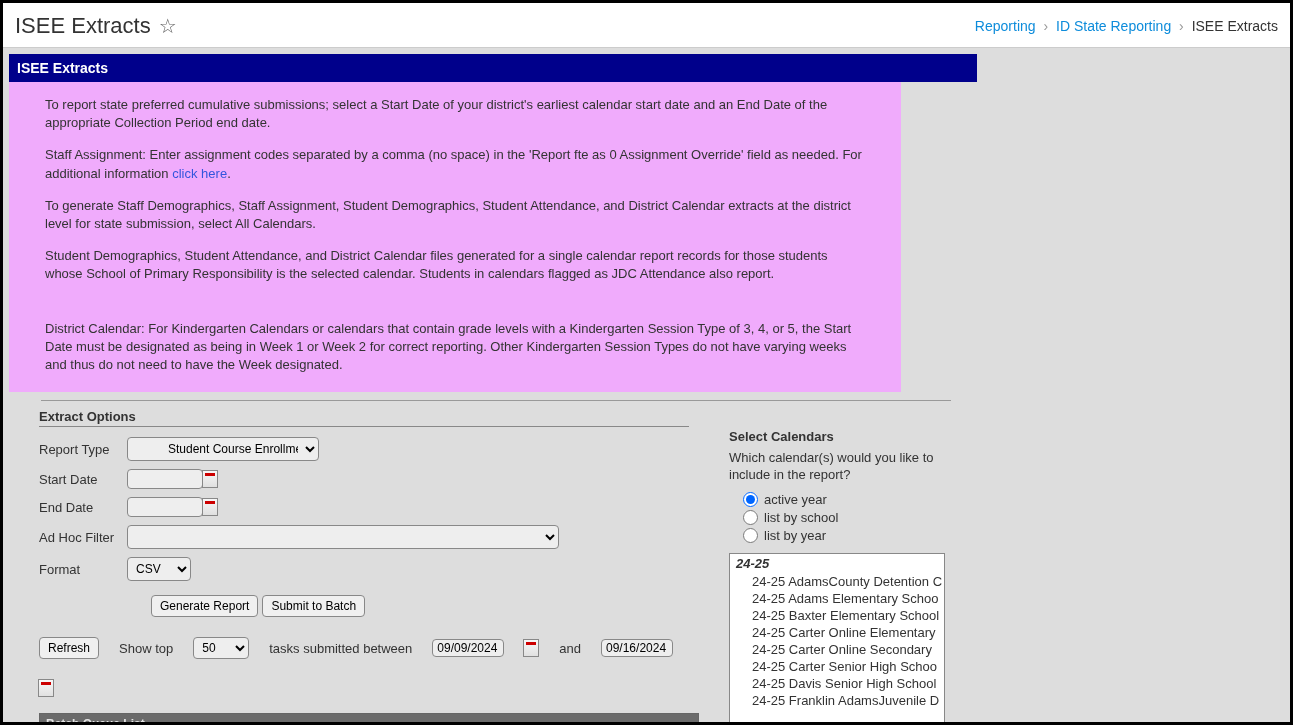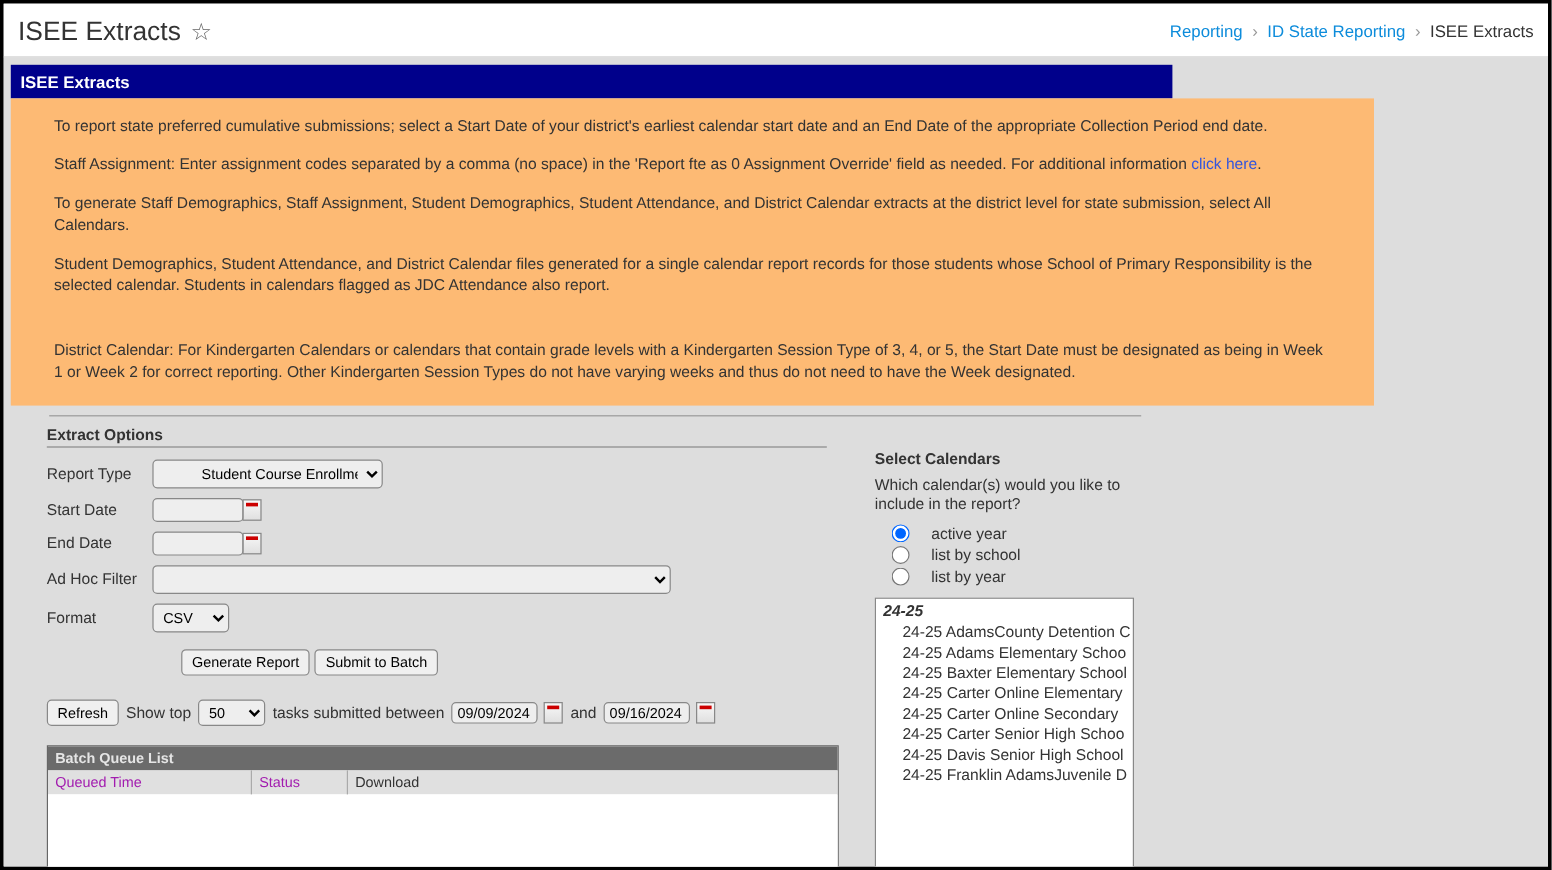--- a/index.html
+++ b/index.html
@@ -57,25 +57,25 @@
   }
   .section-header {
     background: #00008b;
     color: #fff;
     font-weight: bold;
     padding: 6px 8px;
     font-size: 14px;
     width: 968px;
   }
   .instructions {
-    background: #fdba74;
+    background: #f0abfc;
     padding: 14px 36px 18px 36px;
     font-size: 13px;
     line-height: 1.4;
-    width: 1136px;
+    width: 892px;
   }
   .instructions p { margin-bottom: 14px; }
   .instructions a { color: #3355dd; text-decoration: none; }
   .divider {
     border-top: 1px solid #999;
     margin: 8px 32px 8px 32px;
     width: 910px;
   }
   .form-area {
     display: flex;
@@ -132,21 +132,21 @@
     padding: 3px 8px;
     border: 1px solid #888;
     border-radius: 4px;
     background: #f0f0f0;
     cursor: pointer;
   }
   .btn-row { margin: 14px 0 20px 112px; display:flex; gap:4px;}
   .queue-controls {
     display: flex;
     align-items: center;
-    gap: 6px;
+    gap: 20px;
     font-size: 13px;
     margin-bottom: 16px;
     flex-wrap: wrap;
   }
   select.showtop { width: 56px; height:22px;}
   .date-box { width: 72px; background:#fff; border-radius:2px; height:18px; font-size:12px; padding:1px 3px;}
   .queue-table {
     border: 1px solid #666;
     width: 660px;
     background: #fff;
@@ -165,21 +165,21 @@
   }
   .queue-head div {
     padding: 3px 6px;
     border-right: 1px solid #aaa;
   }
   .queue-head a { color: #a21caf; text-decoration: none; }
   .qcol1{width:170px;} .qcol2{width:220px;} .qcol3{width:80px;} .qcol4{flex:1; border-right:none !important;}
   .queue-body { height: 92px; background:#fff;}
   .right-col .section-title { margin-bottom: 4px; margin-top: 20px; }
   .right-desc { font-size: 13px; margin-bottom: 8px; line-height:1.3;}
-  .radio-row { display:flex; align-items:center; gap:18px; margin: 3px 0 3px 14px; font-size:13px;}
+  .radio-row { display:flex; align-items:center; gap:6px; margin: 3px 0 3px 14px; font-size:13px;}
   input[type=radio]{ width:15px; height:15px; accent-color:#0066ff;}
   .cal-list {
     margin-top: 10px;
     border: 1px solid #888;
     background: #fff;
     width: 216px;
     height: 238px;
     overflow-y: scroll;
     font-size: 13px;
   }

